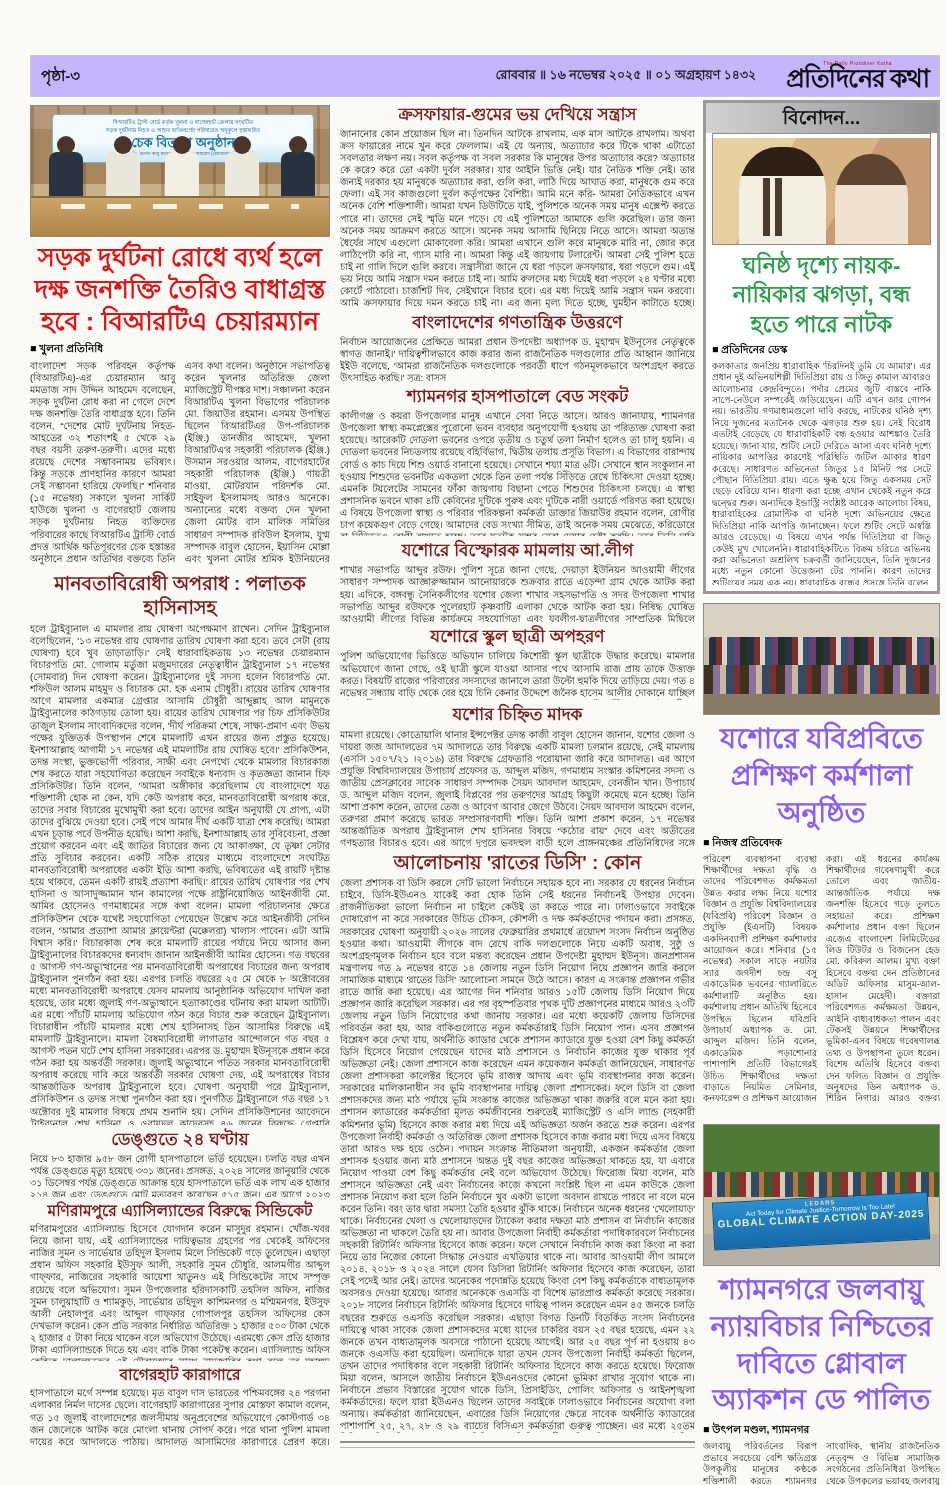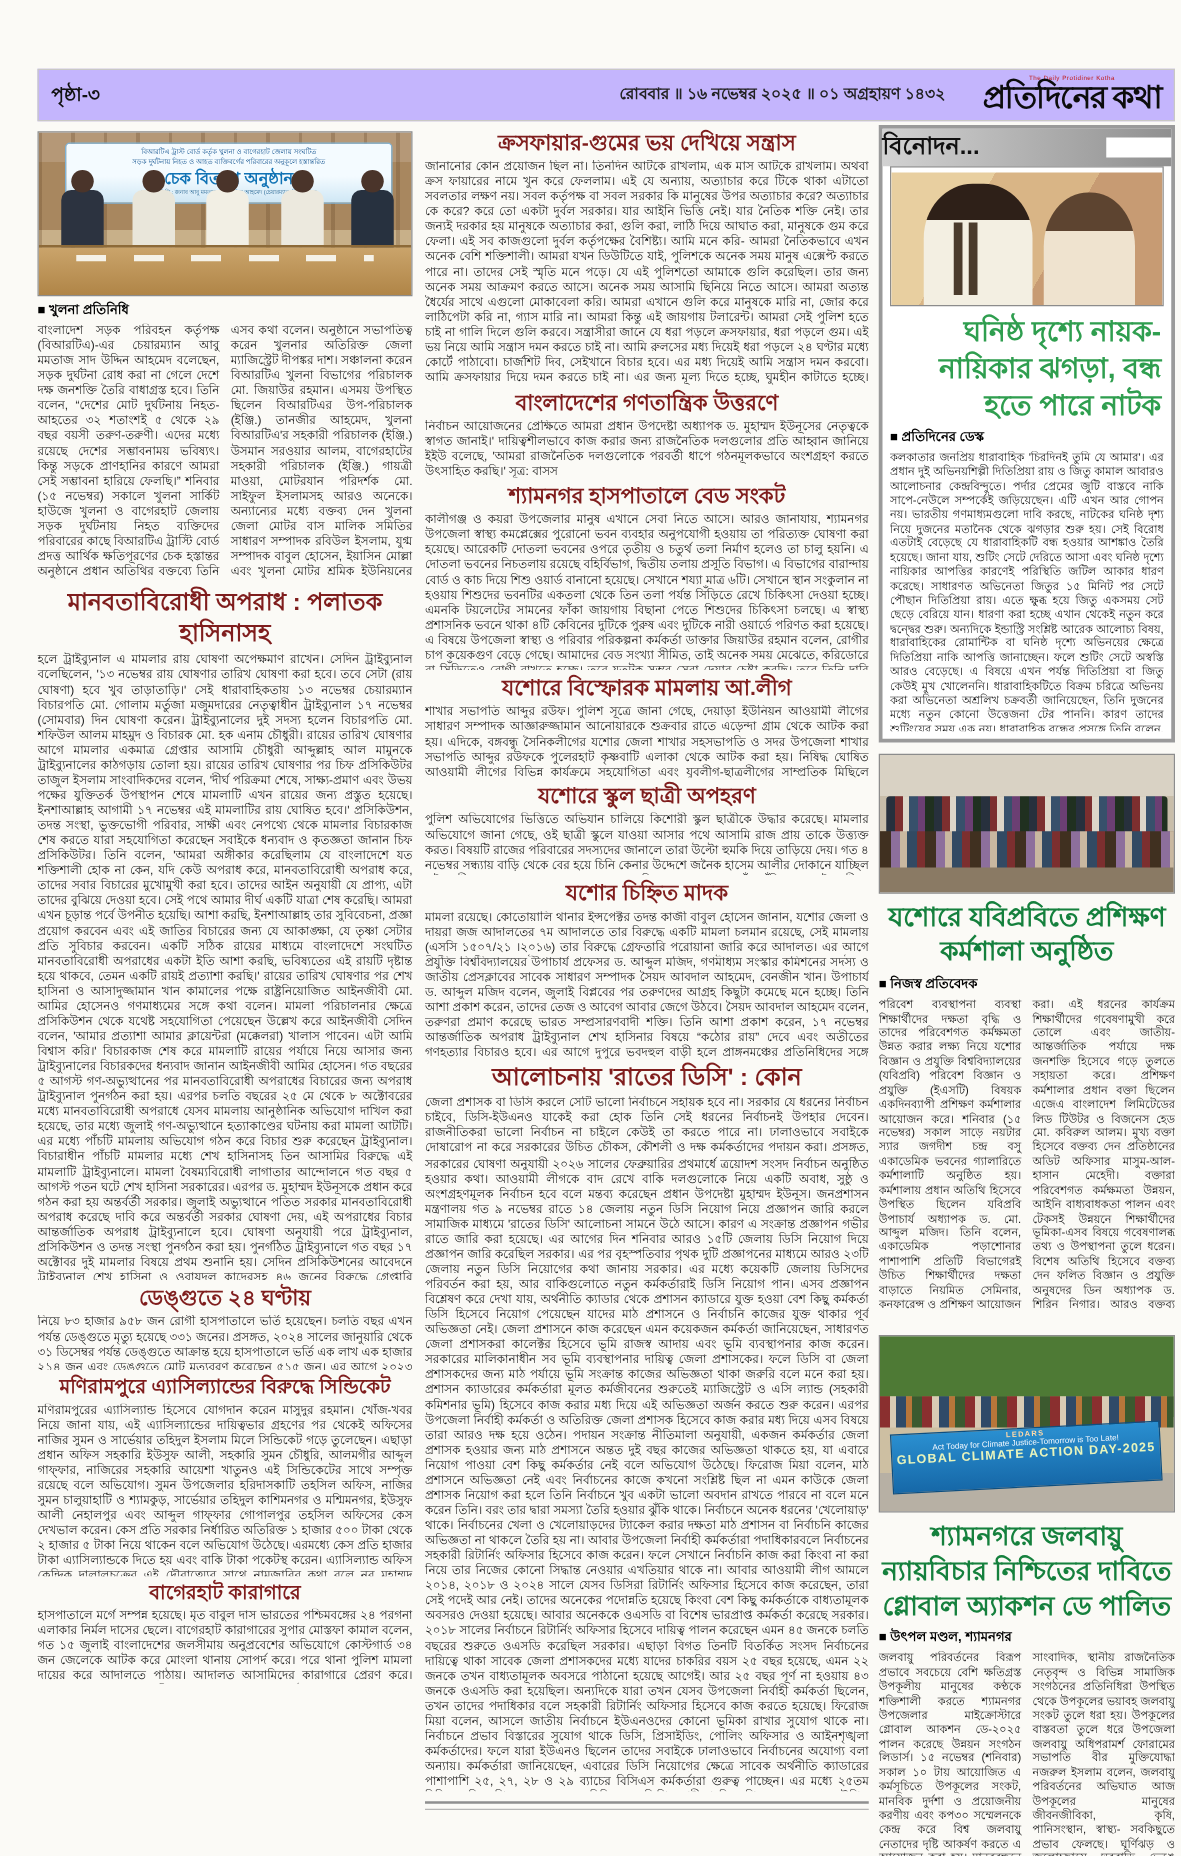--- a/index.html
+++ b/index.html
@@ -18,39 +18,39 @@
   .col-mid{left:340px;width:355px;}
   .col-right{left:703px;width:237px;}
   .bodytext{font-size:9.5px;line-height:1.27;text-align:justify;color:#191919;overflow:hidden;word-break:break-word;}
   .cols2{column-count:2;column-gap:9px;}
   .byline{font-size:10.5px;font-weight:bold;margin:3px 0 2px;color:#000;}
   h1,h2,h3{margin:0;text-align:center;color:#7f1d1d;font-weight:bold;}
   .hl-red{color:#e11313;font-size:25.5px;line-height:1.25;margin:5px 0 2px;}
   .hl-20{font-size:19px;line-height:1.3;margin:4px 0 2px;}
   .hl-18{font-size:17px;line-height:1.3;margin:4px 0 2px;}
   .hl-16{font-size:15.5px;line-height:1.3;margin:4px 0 2px;}
-  .hl-green{color:#2f9e4f;font-size:22.5px;line-height:1.3;margin:6px 2px 2px;text-align:right;}
-  .hl-blue{color:#15803d;font-size:21px;line-height:1.32;margin:6px 0 3px;}
+  .hl-green{color:#2f9e4f;font-size:22.5px;line-height:1.3;margin:6px 2px 2px;}
+  .hl-blue{color:#8b5cf6;font-size:28px;line-height:1.32;margin:6px 0 3px;}
   .rule{height:4px;border-top:2px solid #8f8f8f;border-bottom:1px solid #b5b5b4;margin-top:8px;}
   
   .photo{position:relative;overflow:hidden;border:1px solid #8c8c8c;box-sizing:border-box;}
   .meeting{height:132px;background:
     linear-gradient(180deg,#b59877 0 18%,#a8875f 18% 60%,#c8b089 60% 72%,#d8c49c 72% 100%);}
   .meeting::before{content:"";position:absolute;inset:0;background:repeating-linear-gradient(90deg,rgba(90,60,30,.25) 0 3px,transparent 3px 26px);}
   .meet-banner{position:absolute;left:7%;top:8px;width:86%;background:linear-gradient(180deg,#f4fbff 0 55%,#cfe7f5 100%);border:1px solid #7fb3d6;border-radius:4px;text-align:center;padding:3px 2px 4px;}
   .meet-banner .bl{font-size:5.5px;color:#0d4f8d;line-height:1.5;}
   .meet-banner .bt{font-size:13px;font-weight:bold;color:#1173b5;line-height:1.3;}
   .meet-banner .b3{font-size:4.5px;color:#20618f;}
   .mp{position:absolute;bottom:38px;width:34px;height:46px;border-radius:8px 8px 0 0;}
   .mp::before{content:"";position:absolute;top:-16px;left:8px;width:18px;height:18px;border-radius:50%;background:#4a342a;}
   .meet-table{position:absolute;bottom:0;width:100%;height:38px;background:linear-gradient(180deg,#caa46b,#b08547);border-top:2px solid #8d6a38;}
   .meet-table::before{content:"";position:absolute;top:6px;left:10%;width:80%;height:5px;background:repeating-linear-gradient(90deg,#f5f2e8 0 24px,transparent 24px 46px);}
   
   .ent-box{border:3px solid #9a9a9a;background:#fff;box-sizing:border-box;padding:0 6px 6px;}
-  .ent-bar{height:30px;margin:0 -6px;background:linear-gradient(90deg,#d2d2d2,#909090);display:flex;align-items:center;justify-content:space-between;padding:0 0;}
+  .ent-bar{height:30px;margin:0 -6px;background:linear-gradient(90deg,#d2d2d2,#909090);display:flex;align-items:center;justify-content:space-between;padding:0 20px;flex-direction:column;}
   .ent-bar .vin{font-size:19px;font-weight:bold;color:#101010;}
   .ent-white{width:52px;height:16px;background:#fff;}
   .ent-photo{height:106px;margin-top:4px;background:linear-gradient(120deg,#e8cfa0 0 30%,#d9b586 30% 60%,#c79b73 60%);}
   .ent-man{position:absolute;left:12%;top:12%;width:40%;height:88%;background:linear-gradient(180deg,#2e2018 0 30%,#f3efe2 30%);border-radius:45% 45% 0 0;}
   .ent-man::after{content:"";position:absolute;top:32%;left:28%;width:8%;height:60%;background:#4a3b2c;box-shadow:12px 0 0 #4a3b2c;}
   .ent-woman{position:absolute;right:10%;top:18%;width:34%;height:82%;background:linear-gradient(180deg,#5d4430 0 34%,#efe3cf 34%);border-radius:48% 48% 0 0;}
   
   .group-photo{height:112px;background:linear-gradient(180deg,#d9d2c4 0 30%,#c8bda9 30% 55%,#9f917b 55% 78%,#8a7a64 78%);}
   .group-photo::before{content:"";position:absolute;left:2%;top:30%;width:96%;height:30%;background:repeating-linear-gradient(90deg,#27303d 0 7px,#7c2f2f 7px 13px,#ddd6c8 13px 18px,#37506b 18px 25px,#6b3f73 25px 31px,#203020 31px 38px);border-radius:3px;}
   .group-photo::after{content:"";position:absolute;left:0;top:56%;width:100%;height:26%;background:repeating-linear-gradient(90deg,#403020 0 9px,#8d6f9c 9px 16px,#c9b8a0 16px 22px,#324a63 22px 30px,#7c2f2f 30px 36px);}
@@ -85,20 +85,21 @@
       <div class="b3">প্রধান অতিথি : জনাব আবু মমতাজ সাদ উদ্দিন আহমেদ (চেয়ারম্যান, বিআরটিএ)</div>
     </div>
     <span class="mp" style="left:6%;background:#2c3340;"></span>
     <span class="mp" style="left:25%;background:#e9e6da;"></span>
     <span class="mp" style="left:45%;background:#f2efe4;"></span>
     <span class="mp" style="left:65%;background:#ece9de;"></span>
     <span class="mp" style="left:84%;background:#27313f;"></span>
     <div class="meet-table"></div>
   </div>
 
+  <h1 class="hl-red">সড়ক দুর্ঘটনা রোধে ব্যর্থ হলে দক্ষ জনশক্তি তৈরিও বাধাগ্রস্ত হবে : বিআরটিএ চেয়ারম্যান</h1>
   <div class="byline">■ খুলনা প্রতিনিধি</div>
   <div class="bodytext cols2" style="height:208px;">বাংলাদেশ সড়ক পরিবহন কর্তৃপক্ষ (বিআরটিএ)-এর চেয়ারম্যান আবু মমতাজ সাদ উদ্দিন আহমেদ বলেছেন, সড়ক দুর্ঘটনা রোধ করা না গেলে দেশে দক্ষ জনশক্তি তৈরি বাধাগ্রস্ত হবে। তিনি বলেন, “দেশের মোট দুর্ঘটনায় নিহত-আহতের ৩২ শতাংশই ৫ থেকে ২৯ বছর বয়সী তরুণ-তরুণী। এদের মধ্যে রয়েছে দেশের সম্ভাবনাময় ভবিষ্যৎ। কিন্তু সড়কে প্রাণহানির কারণে আমরা সেই সম্ভাবনা হারিয়ে ফেলছি।” শনিবার (১৫ নভেম্বর) সকালে খুলনা সার্কিট হাউজে খুলনা ও বাগেরহাট জেলায় সড়ক দুর্ঘটনায় নিহত ব্যক্তিদের পরিবারের কাছে বিআরটিএ ট্রাস্টি বোর্ড প্রদত্ত আর্থিক ক্ষতিপূরণের চেক হস্তান্তর অনুষ্ঠানে প্রধান অতিথির বক্তব্যে তিনি এসব কথা বলেন। অনুষ্ঠানে সভাপতিত্ব করেন খুলনার অতিরিক্ত জেলা ম্যাজিস্ট্রেট দীপঙ্কর দাশ। সঞ্চালনা করেন বিআরটিএ খুলনা বিভাগের পরিচালক মো. জিয়াউর রহমান। এসময় উপস্থিত ছিলেন বিআরটিএর উপ-পরিচালক (ইঞ্জি.) তানজীর আহমেদ, খুলনা বিআরটিএ'র সহকারী পরিচালক (ইঞ্জি.) উসমান সরওয়ার আলম, বাগেরহাটের সহকারী পরিচালক (ইঞ্জি.) গায়ত্রী মাওয়া, মোটরযান পরিদর্শক মো. সাইফুল ইসলামসহ আরও অনেকে। অন্যান্যের মধ্যে বক্তব্য দেন খুলনা জেলা মোটর বাস মালিক সমিতির সাধারণ সম্পাদক রবিউল ইসলাম, যুগ্ম সম্পাদক বাবুল হোসেন, ইয়াসিন মোল্লা এবং খুলনা মোটর শ্রমিক ইউনিয়নের সভাপতি জাহিদ। ভুক্তভোগী পরিবারের পক্ষ থেকে ফজলুল হক মাস্টার বক্তব্য রাখেন। অনুষ্ঠানে খুলনায় সড়ক দুর্ঘটনায় নিহত দু'জনের স্ত্রী সানজিদা ইয়াসমিন সেতু ও মোসা. আকলিমা এবং বাগেরহাটের রিক্তা পারভিন ও আর্জিনা বেগমকে প্রত্যেককে পাঁচ লাখ টাকা করে ক্ষতিপূরণের চেক হস্তান্তর করা হয়। এসময় বিআরটিএ চেয়ারম্যান আরও বলেন, “সড়ক দুর্ঘটনা কোনো একক ব্যক্তি বা গোষ্ঠীর কারণে ঘটে না। দুর্বল সড়ক ব্যবস্থা, অদক্ষ চালক, পথচারীর অসচেতনতা এবং আইন অমান্য-সব মিলেই দুর্ঘটনা ঘটে। এ অবস্থা থেকে সবাইকে সজাগ থাকতে হবে।” তিনি আরও বলেন, “সড়কের মৃত্যুর মিছিল বন্ধ করতে হবে এজন্য প্রয়োজন সম্মিলিত উদ্যোগ। অতীতের মতো আবারও উদাহরণ সৃষ্টি করতে চাই-যেমন এটা করেছে ৫২, ৭১ ও চব্বিশের গণঅভ্যুত্থানে।” তিনি জানান, পেশাদার গাড়িচালকদের দক্ষতা বাড়াতে মানের ট্রেইনার তৈরির উদ্যোগ গ্রহণ করা হয়েছে। অচিরেই সারাদেশের চালক ও হেলপারদের প্রশিক্ষণের আওতায় এনে দক্ষ চালক তৈরির কার্যক্রম শুরু হবে বলে আশাবাদ ব্যক্ত করেন তিনি। সড়ক দুর্ঘটনায় কেউ নিহত বা আহত হলে ৩০ দিনের মধ্যে বিআরটিএর নির্ধারিত ফরমে আবেদন করার আহ্বান জানিয়ে তিনি নিহতের বিষয়ে বিআরটিএ কর্মকর্তা, গণমাধ্যমকর্মীসহ সকলের ভূমিকা রাখা প্রয়োজন বলে জানান।</div>
 
   <h2 class="hl-20">মানবতাবিরোধী অপরাধ : পলাতক হাসিনাসহ</h2>
   <div class="bodytext" style="height:502px;">হলে ট্রাইব্যুনাল এ মামলার রায় ঘোষণা অপেক্ষমাণ রাখেন। সেদিন ট্রাইব্যুনাল বলেছিলেন, '১৩ নভেম্বর রায় ঘোষণার তারিখ ঘোষণা করা হবে। তবে সেটা (রায় ঘোষণা) হবে খুব তাড়াতাড়ি।' সেই ধারাবাহিকতায় ১৩ নভেম্বর চেয়ারম্যান বিচারপতি মো. গোলাম মর্তুজা মজুমদারের নেতৃত্বাধীন ট্রাইব্যুনাল ১৭ নভেম্বর (সোমবার) দিন ঘোষণা করেন। ট্রাইব্যুনালের দুই সদস্য হলেন বিচারপতি মো. শফিউল আলম মাহমুদ ও বিচারক মো. হক এনাম চৌধুরী। রায়ের তারিখ ঘোষণার আগে মামলার একমাত্র গ্রেপ্তার আসামি চৌধুরী আব্দুল্লাহ আল মামুনকে ট্রাইব্যুনালের কাঠগড়ায় তোলা হয়। রায়ের তারিখ ঘোষণার পর চিফ প্রসিকিউটর তাজুল ইসলাম সাংবাদিকদের বলেন, 'দীর্ঘ পরিক্রমা শেষে, সাক্ষ্য-প্রমাণ এবং উভয় পক্ষের যুক্তিতর্ক উপস্থাপন শেষে মামলাটি এখন রায়ের জন্য প্রস্তুত হয়েছে। ইনশাআল্লাহ আগামী ১৭ নভেম্বর এই মামলাটির রায় ঘোষিত হবে।' প্রসিকিউশন, তদন্ত সংস্থা, ভুক্তভোগী পরিবার, সাক্ষী এবং নেপথ্যে থেকে মামলার বিচারকাজ শেষ করতে যারা সহযোগিতা করেছেন সবাইকে ধন্যবাদ ও কৃতজ্ঞতা জানান চিফ প্রসিকিউটর। তিনি বলেন, 'আমরা অঙ্গীকার করেছিলাম যে বাংলাদেশে যত শক্তিশালী হোক না কেন, যদি কেউ অপরাধ করে, মানবতাবিরোধী অপরাধ করে, তাদের সবার বিচারের মুখোমুখী করা হবে। তাদের আইন অনুযায়ী যে প্রাপ্য, এটা তাদের বুঝিয়ে দেওয়া হবে। সেই পথে আমার দীর্ঘ একটি যাত্রা শেষ করেছি। আমরা এখন চূড়ান্ত পর্বে উপনীত হয়েছি। আশা করছি, ইনশাআল্লাহ তার সুবিবেচনা, প্রজ্ঞা প্রয়োগ করবেন এবং এই জাতির বিচারের জন্য যে আকাঙ্ক্ষা, যে তৃষ্ণা সেটার প্রতি সুবিচার করবেন। একটি সঠিক রায়ের মাধ্যমে বাংলাদেশে সংঘটিত মানবতাবিরোধী অপরাধের একটা ইতি আশা করছি, ভবিষ্যতের এই রায়টি দৃষ্টান্ত হয়ে থাকবে, তেমন একটি রায়ই প্রত্যাশা করছি।' রায়ের তারিখ ঘোষণার পর শেখ হাসিনা ও আসাদুজ্জামান খান কামালের পক্ষে রাষ্ট্রনিয়োজিত আইনজীবী মো. আমির হোসেনও গণমাধ্যমের সঙ্গে কথা বলেন। মামলা পরিচালনার ক্ষেত্রে প্রসিকিউশন থেকে যথেষ্ট সহযোগিতা পেয়েছেন উল্লেখ করে আইনজীবী সেদিন বলেন, 'আমার প্রত্যাশা আমার ক্লায়েন্টরা (মক্কেলরা) খালাস পাবেন। এটা আমি বিশ্বাস করি।' বিচারকাজ শেষ করে মামলাটি রায়ের পর্যায়ে নিয়ে আসার জন্য ট্রাইব্যুনালের বিচারকদের ধন্যবাদ জানান আইনজীবী আমির হোসেন। গত বছরের ৫ আগস্ট গণ-অভ্যুত্থানের পর মানবতাবিরোধী অপরাধের বিচারের জন্য অপরাধ ট্রাইব্যুনাল পুনর্গঠন করা হয়। এরপর চলতি বছরের ২৫ মে থেকে ৮ অক্টোবরের মধ্যে মানবতাবিরোধী অপরাধে যেসব মামলায় আনুষ্ঠানিক অভিযোগ দাখিল করা হয়েছে, তার মধ্যে জুলাই গণ-অভ্যুত্থানে হত্যাকাণ্ডের ঘটনায় করা মামলা আটটি। এর মধ্যে পাঁচটি মামলায় অভিযোগ গঠন করে বিচার শুরু করেছেন ট্রাইব্যুনাল। বিচারাধীন পাঁচটি মামলার মধ্যে শেখ হাসিনাসহ তিন আসামির বিরুদ্ধে এই মামলাটি ট্রাইব্যুনালে। মামলা বৈষম্যবিরোধী লাগাতার আন্দোলনে গত বছর ৫ আগস্ট পতন ঘটে শেখ হাসিনা সরকারের। এরপর ড. মুহাম্মদ ইউনূসকে প্রধান করে গঠন করা হয় অন্তর্বর্তী সরকার। জুলাই অভ্যুত্থানে পতিত সরকার মানবতাবিরোধী অপরাধ করেছে দাবি করে অন্তর্বর্তী সরকার ঘোষণা দেয়, এই অপরাধের বিচার আন্তর্জাতিক অপরাধ ট্রাইব্যুনালে হবে। ঘোষণা অনুযায়ী পরে ট্রাইব্যুনাল, প্রসিকিউশন ও তদন্ত সংস্থা পুনর্গঠন করা হয়। পুনর্গঠিত ট্রাইব্যুনালে গত বছর ১৭ অক্টোবর দুই মামলার বিষয়ে প্রথম শুনানি হয়। সেদিন প্রসিকিউশনের আবেদনে ট্রাইব্যুনাল শেখ হাসিনা ও ওবায়দুল কাদেরসহ ৪৬ জনের বিরুদ্ধে গ্রেপ্তারি পরোয়ানা জারি করেন। তার আগে গত বছর ১৪ আগস্ট হাসিনাসহ তিন আসামির বিরুদ্ধে আন্তর্জাতিক অপরাধ ট্রাইব্যুনালের প্রসিকিউশনে মানবতাবিরোধী অভিযোগ দাখিল করা হয়। তদন্ত শুরু হয় গত বছর ১৪ অক্টোবর। ছয়মাস ২৮ দিনে তদন্ত শেষ করে মামলার তদন্ত প্রতিবেদন দেয় আন্তর্জাতিক অপরাধ ট্রাইব্যুনালের তদন্ত সংস্থা। আসামিদের বিরুদ্ধে সুপিরিয়র রেসপনসিবিলিটি (ঊর্ধ্বতনের নির্দেশনার দায়), হত্যা, হত্যার চেষ্টা, ব্যাপক মাত্রায় পক্ষভিযুক্ত হত্যা, অপরাধে উস্কানি, সহায়তা, সম্পৃক্ততা, ষড়যন্ত্রসহ অন্যান্য অমানবিক আচরণ, সংঘটিত অপরাধ প্রতিহত না করে মানবতাবিরোধী অপরাধের পাঁচটি অভিযোগে অভিযোগ আনা হয়। গত ১ জুন প্রসিকিউশন 'আনুষ্ঠানিক অভিযোগ' দাখিল করলে তা আমলে নেন আন্তর্জাতিক অপরাধ ট্রাইব্যুনাল। এর মধ্যে পলাতক শেখ হাসিনা ও আসাদুজ্জামান খানকে আত্মসমর্পণ করতে ১৬ জুন সংবাদপত্রে বিজ্ঞপ্তি প্রকাশের নির্দেশ দেওয়া হয়। পরদিন সেই বিজ্ঞপ্তি জাতীয় সংবাদপত্রে ছাপা হয়। আত্মসমর্পণ না করায় তাদের পলাতক দেখিয়ে গত ১০ জুলাই মামলার অভিযোগ গঠনের বিষয়ে শুনানি শুরুর আদেশ দেন ট্রাইব্যুনাল। তাদের পক্ষে রাষ্ট্রীয় খরচে আইনজীবী মো. আমির হোসেনকে নিয়োগ দেওয়া হয়। ওইদিন আসামি চৌধুরী আব্দুল্লাহ আল মামুন এ মামলার রাজসাক্ষী হতে ট্রাইব্যুনালে আবেদন করেন। পরে তাঁর আবেদন মঞ্জুর করা হয়। গত ৩ আগস্ট চিফ প্রসিকিউটরের সূচনা বক্তব্যের মধ্য দিয়ে শুরু হয় বিচার কাজ। মামলার তদন্তকারী কর্মকর্তাসহ ২৮ কার্যদিবসে ৫৪ জনের সাক্ষ্য গ্রহণ করেন ট্রাইব্যুনাল। দৈনিক আমার দেশ সম্পাদক মাহমুদুর রহমান ও জাতীয় নাগরিক পার্টির আহ্বায়ক নাহিদ ইসলাম সাক্ষ্য দেন এ মামলায়। রাজসাক্ষী হিসেবে গত ২ সেপ্টেম্বর সাক্ষ্য দেন আসামি চৌধুরী মামুন। গত ৮ অক্টোবর সাক্ষ্য গ্রহণ শেষ হলে ১২ অক্টোবর থেকে শুরু হয় যুক্তিতর্ক। টানা পাঁচদিন যুক্তিতর্ক উপস্থাপন করেন চিফ প্রসিকিউটর তাজুল ইসলাম। গত ১৬ অক্টোবর প্রসিকিউশনের যুক্তিতর্ক শেষ হলে ২০ অক্টোবর থেকে আসামিপক্ষের শুনানি শুরু হয়। রাষ্ট্রনিযুক্ত আইনজীবী টানা তিনদিন শেখ হাসিনা-কামালের পক্ষে যুক্তিতর্ক উপস্থাপন করেন। ধারাবাহিকতায় গত ২৩ অক্টোবর পাল্টা যুক্তিতর্ক উপস্থাপন করেন দুই পক্ষই। তার আগে রাষ্ট্রের প্রধান কর্মকর্তা মো. আসাদুজ্জামান ট্রাইব্যুনালে সমাপনী বক্তব্য রাখেন। সেদিন ট্রাইব্যুনাল জানিয়ে দেন বৃহস্পতিবার রায়ের তারিখ ঘোষণা করা হবে।</div>
 
   <h2 class="hl-18">ডেঙ্গুতে ২৪ ঘণ্টায়</h2>
   <div class="bodytext" style="height:44px;">নিয়ে ৮৩ হাজার ৯৫৮ জন রোগী হাসপাতালে ভর্তি হয়েছেন। চলতি বছর এখন পর্যন্ত ডেঙ্গুতে মৃত্যু হয়েছে ৩৩১ জনের। প্রসঙ্গত, ২০২৪ সালের জানুয়ারি থেকে ৩১ ডিসেম্বর পর্যন্ত ডেঙ্গুতে আক্রান্ত হয়ে হাসপাতালে ভর্তি এক লাখ এক হাজার ২১৪ জন এবং ডেঙ্গুতে মোট মৃত্যুবরণ করেছেন ৫১৫ জন। এর আগে ২০২৩ সালের জানুয়ারি থেকে ৩১ ডিসেম্বর পর্যন্ত ডেঙ্গু আক্রান্ত হয়ে মোট এক হাজার ৭০৫ জনের মৃত্যু হয় এবং ওই বছর আক্রান্ত হয়ে হাসপাতালে ভর্তি হন মোট তিন লাখ ২১ হাজার ১৭৯ জন।</div>
 
   <h2 class="hl-16">মণিরামপুরে এ্যাসিল্যান্ডের বিরুদ্ধে সিন্ডিকেট</h2>

